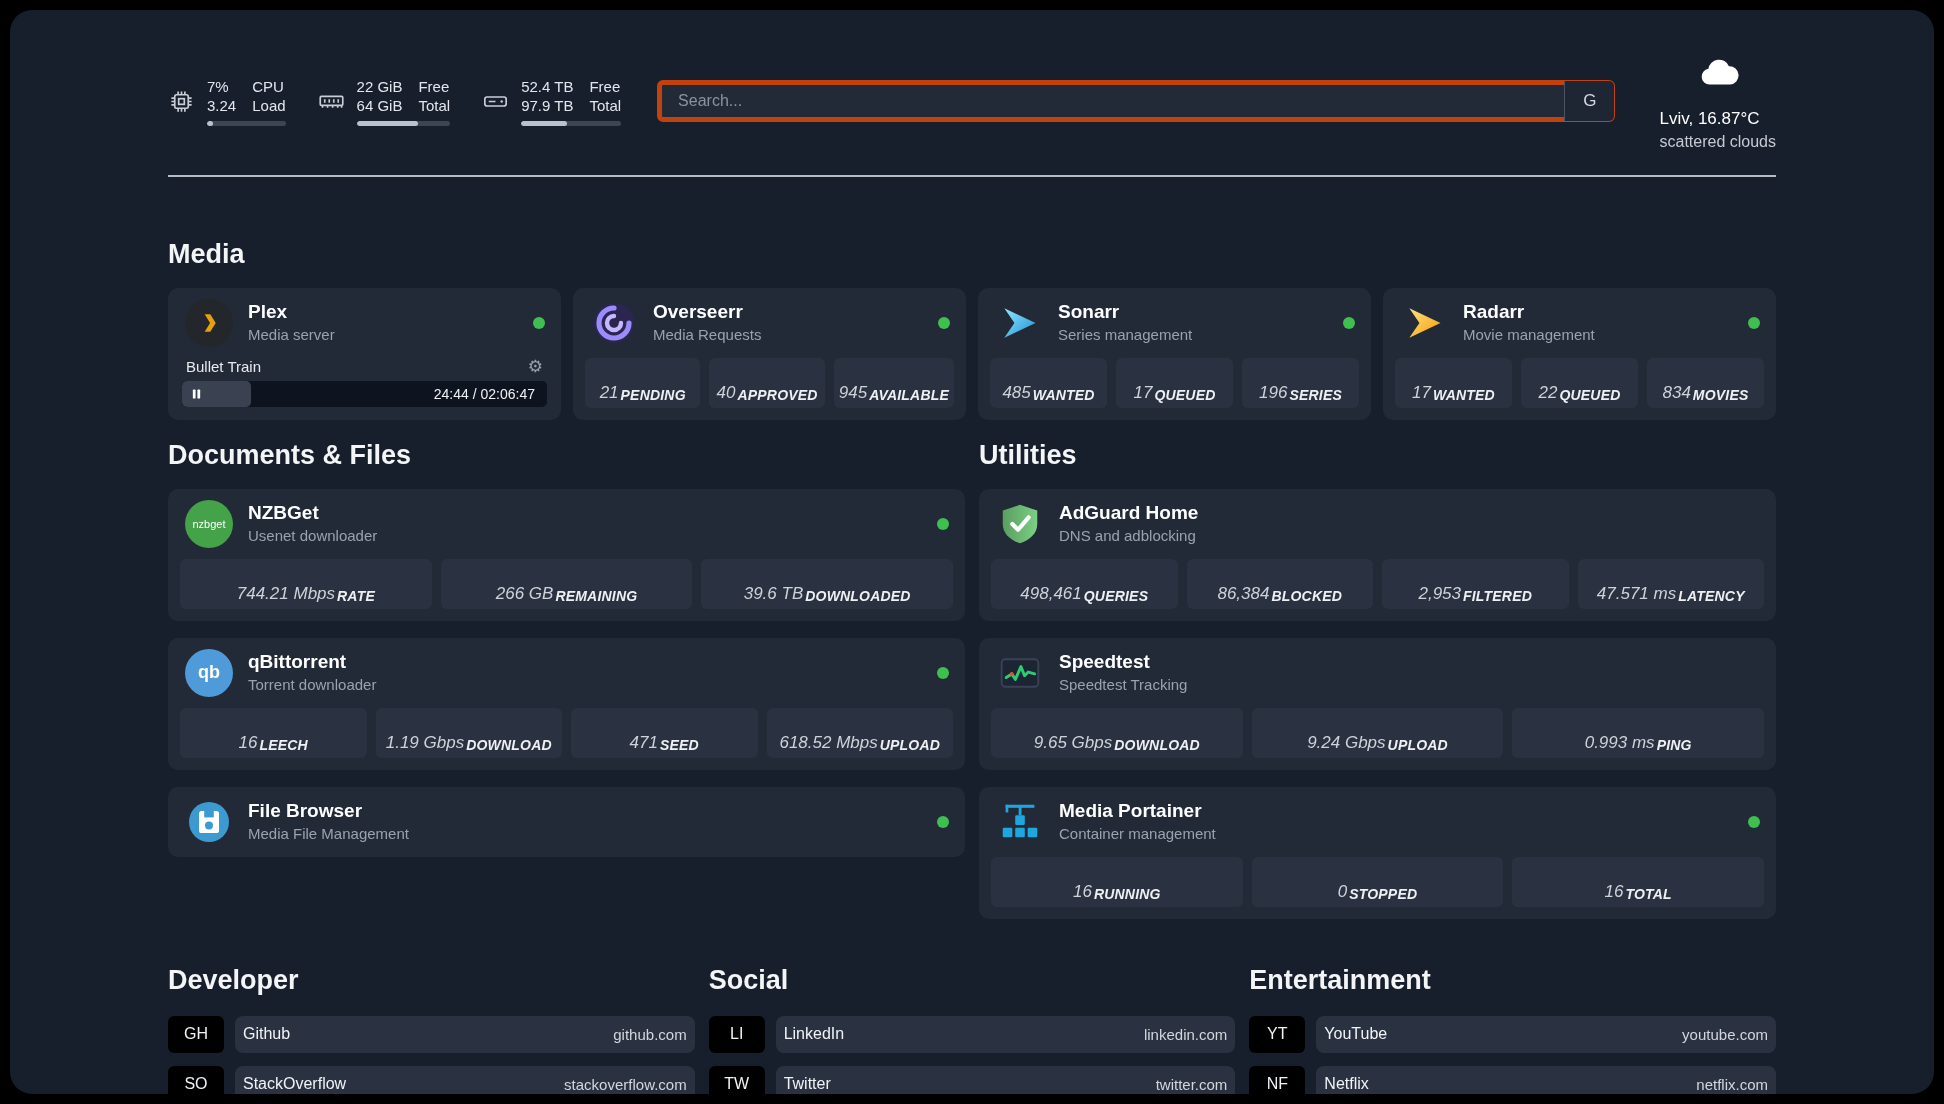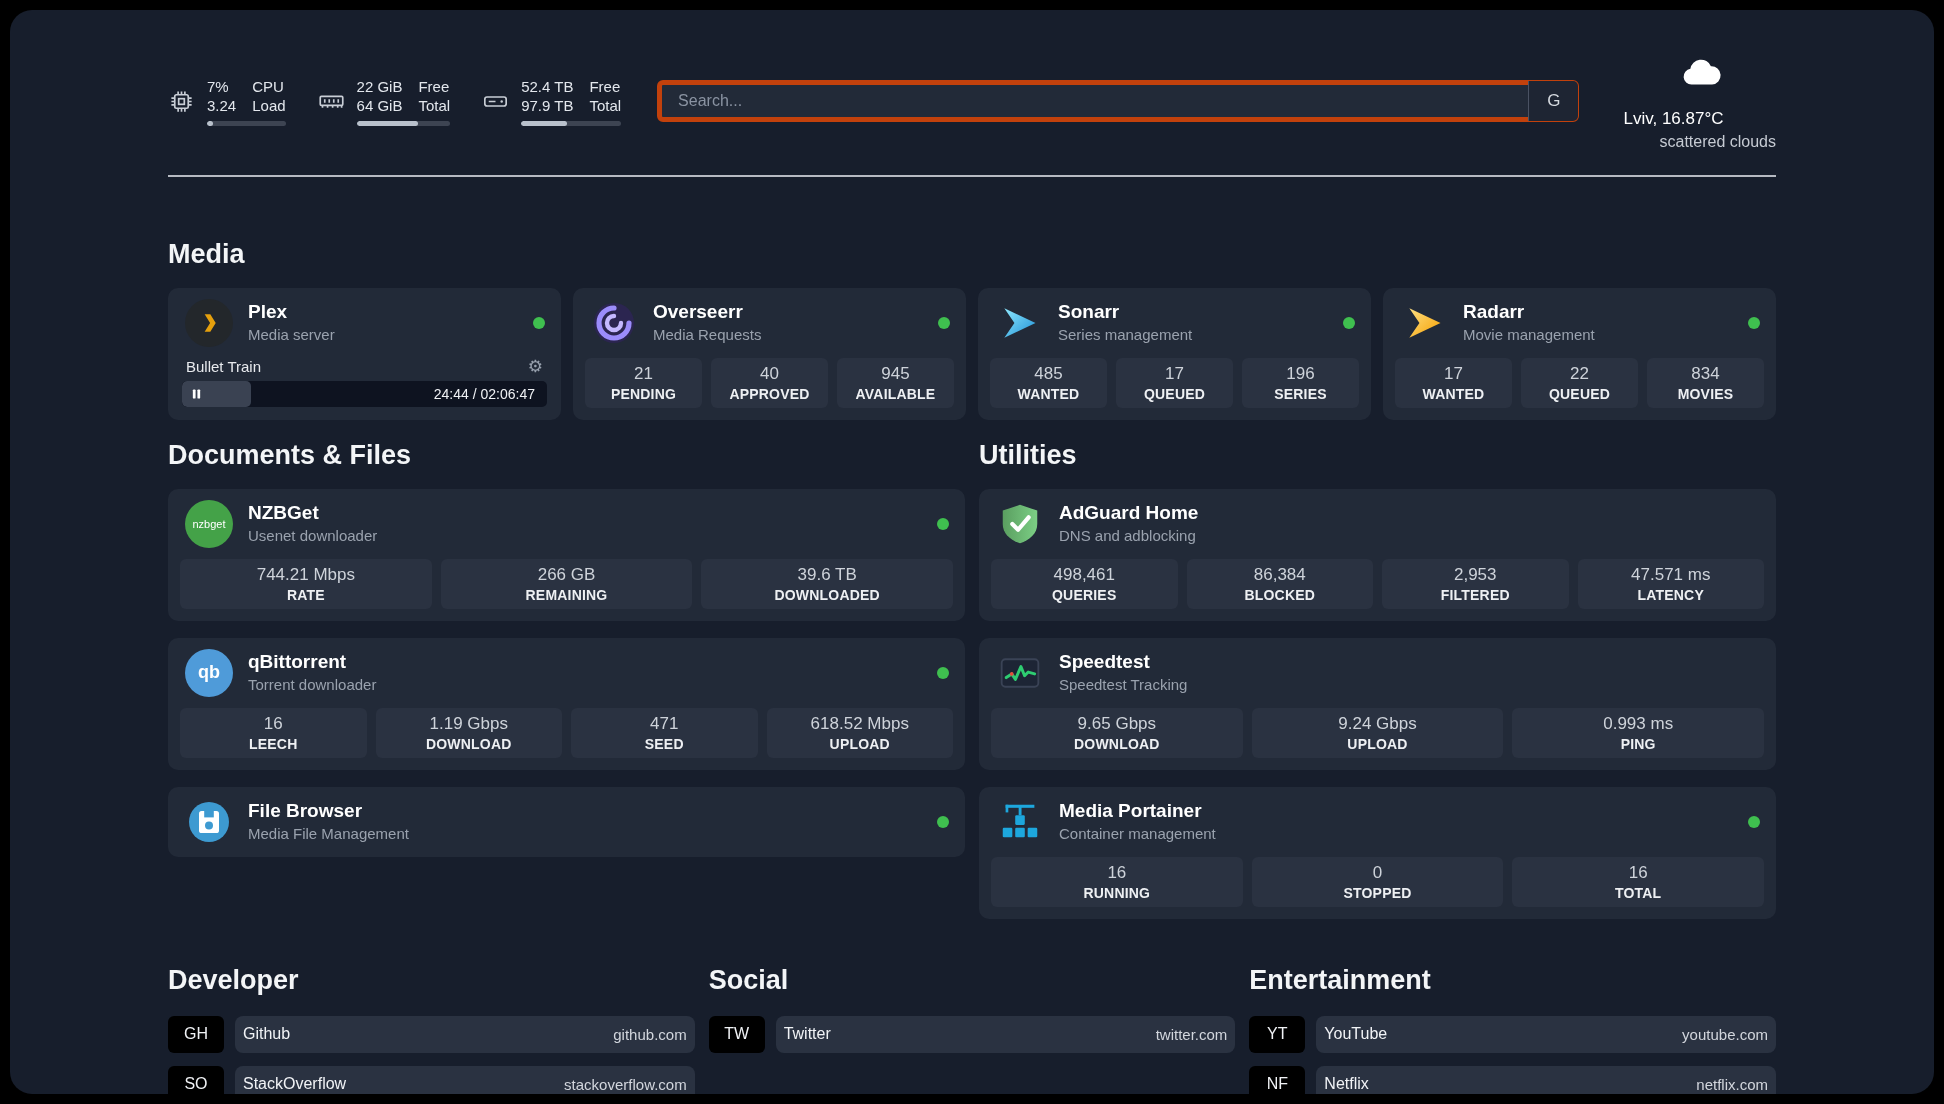--- a/index.html
+++ b/index.html
@@ -32,21 +32,21 @@
   .search-input::placeholder { color:#8a93a2; }
   .search-btn {
     position:absolute; right:1px; top:1px; bottom:1px; width:50px;
     background:#1e2533; border-left:1px solid #4a5263; border-radius:0 5px 5px 0;
     display:flex; align-items:center; justify-content:center;
     font-size:17px; color:#d6dae0; cursor:pointer;
   }
   .weather { display:flex; gap:12px; align-items:center;flex-direction:column; }
   .weather-text { display:flex; flex-direction:column; line-height:1.35; }
   .weather-loc { font-size:17px; color:#ffffff; }
-  .weather-cond { font-size:16px; color:#c6cbd3;margin-left:36px; }
+  .weather-cond { font-size:16px; color:#c6cbd3; }
   .divider { margin-top:22px; border-bottom:2px solid #b6bac2; }
 
   
   .section-title { font-size:27px; font-weight:600; color:#f3f5f7; }
   .media-title { margin-top:62px; margin-bottom:18px; }
   .media-grid { display:grid; grid-template-columns:repeat(4,1fr); gap:12px; }
 
   .two-col { display:grid; grid-template-columns:1fr 1fr; column-gap:14px; }
   .col-title { margin-top:20px; margin-bottom:18px; }
   .col-stack { display:flex; flex-direction:column; gap:17px; }
@@ -57,21 +57,21 @@
   .svc-icon { width:50px; height:50px; display:flex; align-items:center; justify-content:center; flex:0 0 auto; }
   .icon-circle { width:48px; height:48px; border-radius:50%; display:flex; align-items:center; justify-content:center; }
   .svc-meta { display:flex; flex-direction:column; line-height:1.3; }
   .svc-title { font-size:19px; font-weight:600; color:#ffffff; }
   .svc-sub { font-size:15px; color:#9aa2ae; }
   .status-dot { width:12px; height:12px; border-radius:50%; background:#3fbf4f; margin-left:auto; flex:0 0 auto; }
   .status-dot[data-online="false"] { visibility:hidden; }
 
   .stats { display:flex; gap:9px; padding:2px 12px 12px; }
   .stat { flex:1; background:#2a3241; border-radius:6px; min-height:50px;
-          display:flex; flex-direction:column; align-items:center; justify-content:center; gap:2px; padding:5px; }
+          display:flex; flex-direction:row; align-items:flex-end; justify-content:center; gap:2px; padding:5px;font-style:italic; }
   .stat-value { font-size:17px; color:#ced3da; }
   .stat-label { font-size:14px; font-weight:700; color:#eef0f3; letter-spacing:.2px; }
 
   
   .player { padding:0 14px 12px; }
   .player-top { display:flex; align-items:center; justify-content:space-between; padding:2px 4px 6px; }
   .track { font-size:15px; color:#e8eaee; }
   .gear { font-size:17px; color:#97a0ad; cursor:pointer; line-height:1; }
   .player-bar { position:relative; height:26px; background:#0e1320; border-radius:5px; display:flex; align-items:center; overflow:hidden; }
   .player-fill { height:100%; background:#3a4252; border-radius:5px; display:flex; align-items:center; padding-left:9px; cursor:pointer; }
@@ -559,20 +559,27 @@
           <div class="bookmark-pill">
             <span class="bm-name">DEV</span>
             <span class="bm-url">dev.to</span>
           </div>
         </div>
       </div>
 
       <div>
         <h2 class="section-title bm-title">Social</h2>
         <div class="bookmark-row">
+          <span class="abbrev-tile">LI</span>
+          <div class="bookmark-pill">
+            <span class="bm-name">LinkedIn</span>
+            <span class="bm-url">linkedin.com</span>
+          </div>
+        </div>
+        <div class="bookmark-row">
           <span class="abbrev-tile">TW</span>
           <div class="bookmark-pill">
             <span class="bm-name">Twitter</span>
             <span class="bm-url">twitter.com</span>
           </div>
         </div>
       </div>
 
       <div>
         <h2 class="section-title bm-title">Entertainment</h2>

